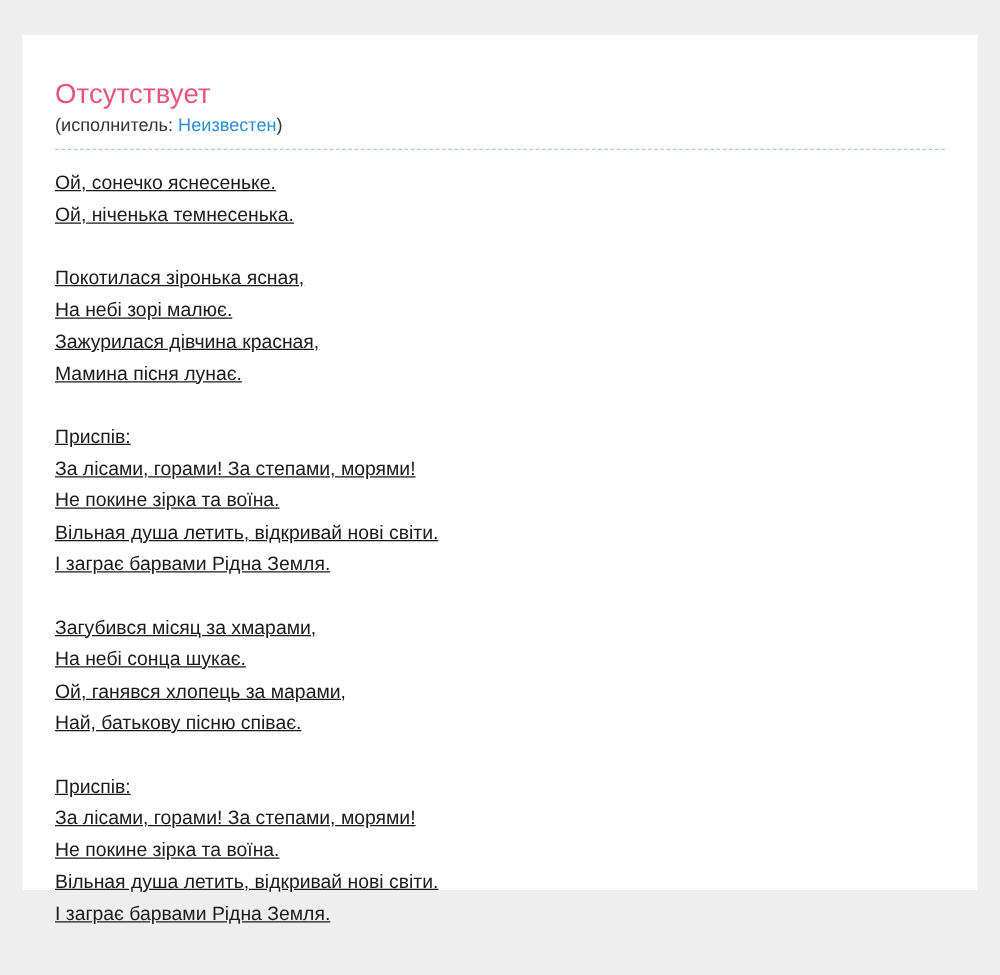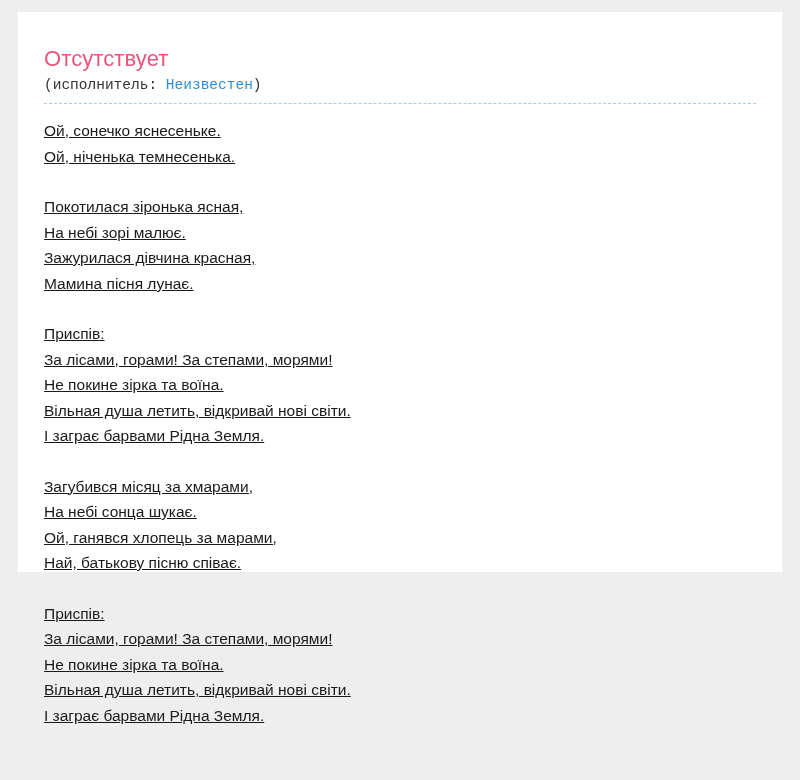--- a/index.html
+++ b/index.html
@@ -10,43 +10,42 @@
   body {
     width: 800px;
     height: 780px;
     background: #eeeeee;
     font-family: "Liberation Sans", sans-serif;
     overflow: hidden;
   }
   .page {
     position: absolute;
     left: 18px;
-    top: 12px;
+    top: 28px;
     width: 764px;
-    height: 560px;
+    height: 684px;
     background: #ffffff;
     box-sizing: border-box;
     padding: 34px 26px 0 26px;
   }
   .song-title {
     color: #e8547c;
     font-size: 22px;
     font-weight: normal;
     line-height: 26px;
     margin: 0 0 4px 0;
     letter-spacing: 0.1px;
   }
   .artist-line {
     font-size: 14.5px;
     color: #333333;
     line-height: 18px;
     padding-bottom: 9px;
     border-bottom: 1px dashed #a9c9e6;
     margin-bottom: 14px;
-    font-family: Liberation Mono, monospace;
   }
   .artist-line .paren {
     color: #333333;
   }
   .artist-link {
     color: #2e8fd4;
     text-decoration: none;
   }
   .lyrics {
     font-size: 15.5px;

